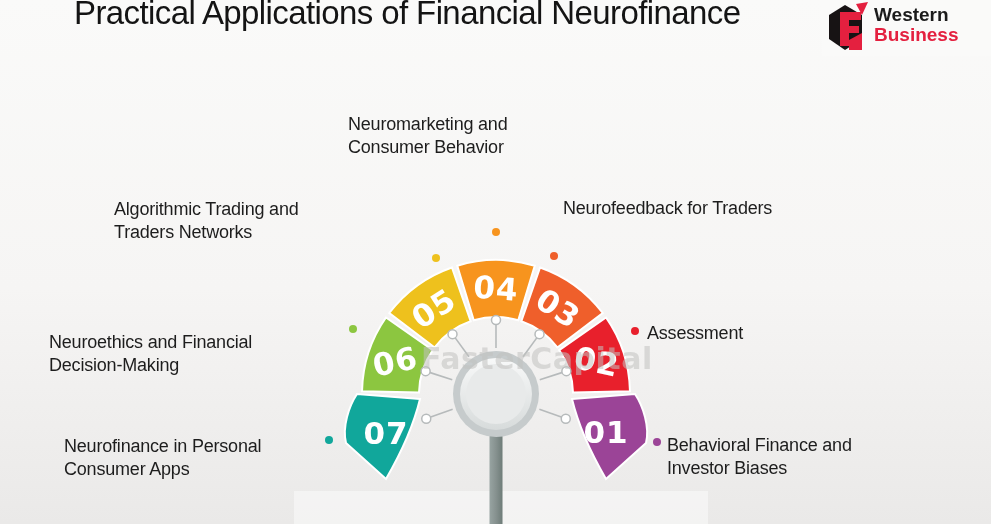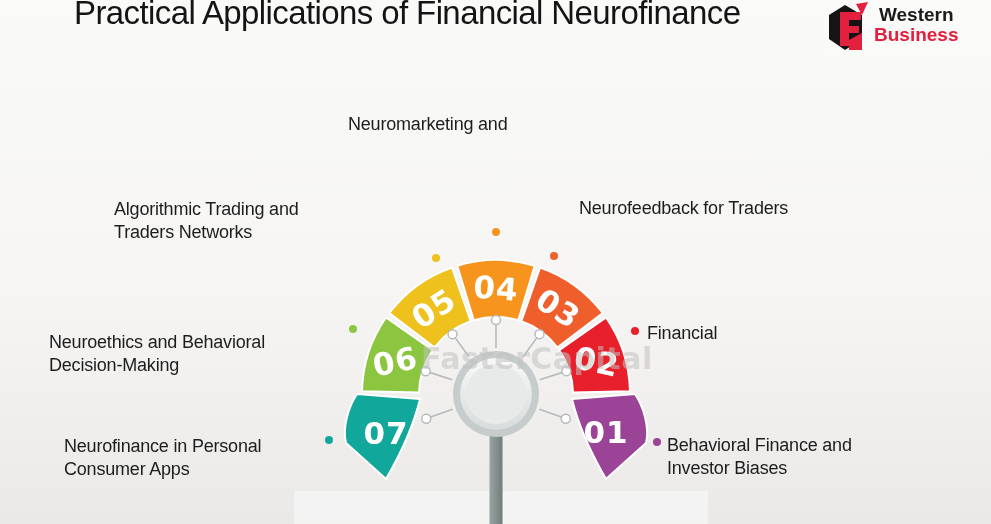--- a/index.html
+++ b/index.html
@@ -10,42 +10,41 @@
   }
   .title{
     position:absolute; left:74px; top:-6px; width:764px; height:46px;
     overflow:hidden; white-space:nowrap;
     font-size:33px; letter-spacing:-0.6px; color:#141414;
   }
   .logo{
     position:absolute; left:822px; top:0; width:169px; height:54px;
     background:#fafaf9; display:flex; align-items:flex-start; gap:5px; z-index:6;
     padding-top:2px;
-    text-align:center;
   }
   .logo-text{display:flex; flex-direction:column; margin-top:3px;}
   .logo-text span{font-size:19px; font-weight:bold; line-height:20px; color:#1b1b1b;}
   .band{
     position:absolute; left:294px; top:491px; width:414px; height:33px;
     background:rgba(255,255,255,0.45);
   }
   .arch{position:absolute; left:0; top:0; z-index:2;}
   .watermark{
     position:absolute; left:421px; top:341px; z-index:3;
     font-family:"DejaVu Sans", sans-serif; font-weight:bold; font-size:30px;
     opacity:0.55; letter-spacing:0.5px; pointer-events:none;
   }
   .label{
     position:absolute; z-index:4; font-size:18px; line-height:23px; color:#1d1d1d;
     letter-spacing:-0.2px;
   }
   .label span{display:block;}
   .l04{left:348px; top:113px;}
   .l05{left:114px; top:198px;}
-  .l03{left:579px; top:197px;}
+  .l03{left:563px; top:197px;}
   .l06{left:49px;  top:331px;}
   .l02{left:647px; top:322px;}
   .l07{left:24px;  top:435px;margin-left:40px;}
   .l01{left:667px; top:434px;}
 </style>
 </head>
 <body>
 
 <div class="stage">
 
@@ -115,38 +114,39 @@
       <path d="M18,10 h9 v34 h-9 z M27,10 h12 v8 h-12 z M27,24 h10 v7 h-10 z M27,38 l13,-7 v17 h-13 z" fill="#e4203f"></path>
     </svg>
     <div class="logo-text">
       <span style="color: rgb(27, 27, 27);">Western</span>
       <span style="color: rgb(228, 32, 63);">Business</span>
     </div>
   </div>
 
   <div class="label l04">
     <span>Neuromarketing and</span>
+    <span>Consumer Behavior</span>
   </div>
 
   <div class="label l05">
     <span>Algorithmic Trading and</span>
     <span>Traders Networks</span>
   </div>
 
   <div class="label l03">
     <span>Neurofeedback for Traders</span>
   </div>
 
   <div class="label l06">
-    <span>Neuroethics and Behavioral</span>
+    <span>Neuroethics and Financial</span>
     <span>Decision-Making</span>
   </div>
 
   <div class="label l02">
-    <span>Financial</span>
+    <span>Assessment</span>
   </div>
 
   <div class="label l07">
     <span>Neurofinance in Personal</span>
     <span>Consumer Apps</span>
   </div>
 
   <div class="label l01">
     <span>Behavioral Finance and</span>
     <span>Investor Biases</span>

